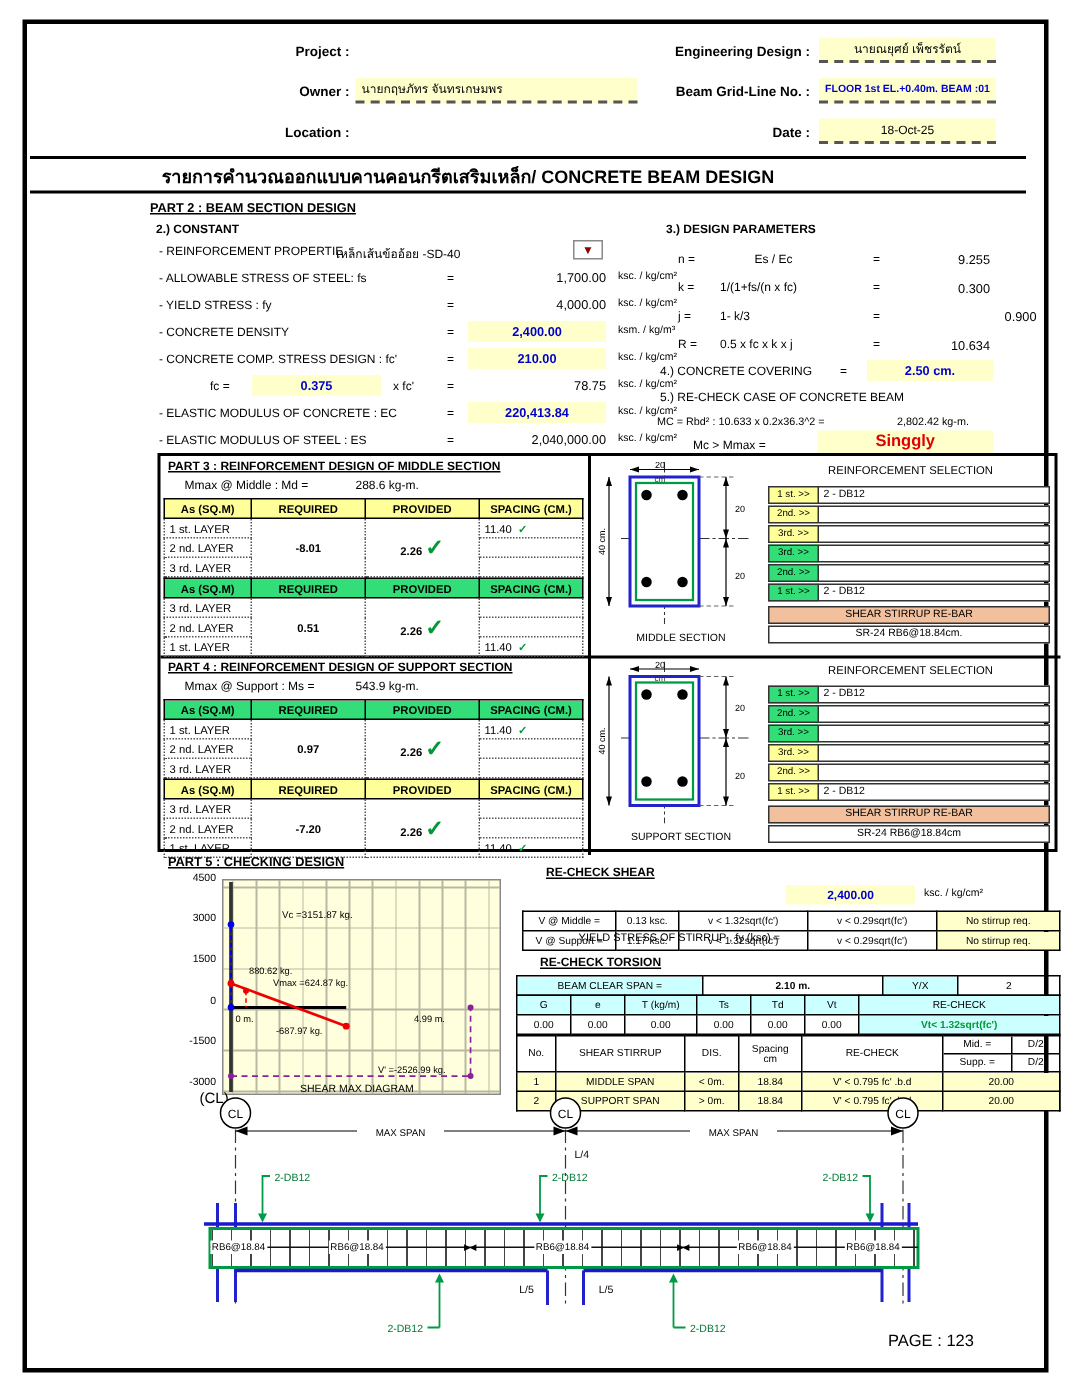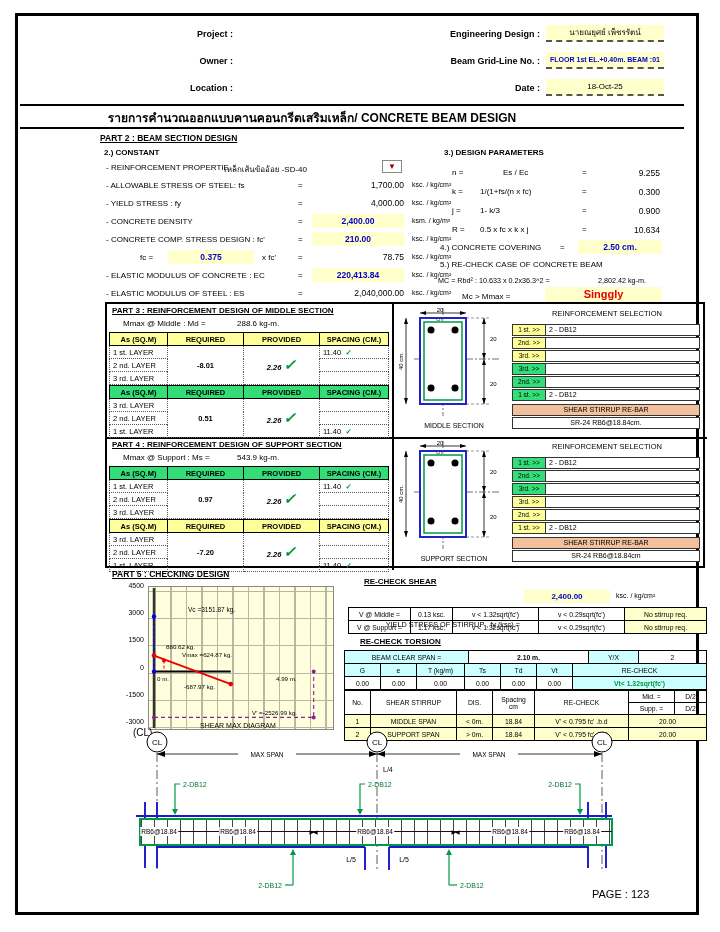--- a/index.html
+++ b/index.html
@@ -22,21 +22,21 @@
   .sechead { font-size:8.5px; font-weight:bold; text-decoration:underline; white-space:nowrap; }
   .chk { color:#009933; font-weight:bold; }
   
   table.rtab { border-collapse:collapse; table-layout:fixed; width:279px; }
   table.rtab td { border:1px dotted #555; font-size:7.5px; height:13px; padding:0 3px;
                   white-space:nowrap; overflow:hidden; }
   table.rtab tr.h td { border:1px solid #000; font-weight:bold; text-align:center; font-size:7.5px; }
   .hy td { background:#FFFF99; }
   .hg td { background:#33DD77; }
   td.reqc { text-align:center; font-size:13px; font-weight:bold; }
-  td.provc { text-align:center; font-size:11px; font-weight:bold;font-style:italic; }
+  td.provc { text-align:center; font-size:11px; font-weight:bold; }
   td.provc .chk { font-size:15px; }
   td.spc { font-size:7.5px; }
   
   .selrow { display:flex; height:12px; margin-bottom:1px; }
   .selrow .sl { width:34px; border:1px solid #333; font-size:6.5px; line-height:10px; text-align:center; }
   .selrow .sv { flex:1; border:1px solid #333; border-left:none; background:#fff; font-size:7px;
                 line-height:10px; padding-left:3px; }
   .sl.yellow { background:#FFFF99; }
   .sl.green  { background:#33DD77; }
   .stirhead { border:1px solid #333; background:#F2C09C; font-size:7px; line-height:10px;
@@ -66,20 +66,21 @@
 <body>
 
 <div id="page">
   <div class="frame"></div>
 
   <div class="a lbl9 rt" style="left:105px;top:29px;width:128px">Project :</div>
   <div class="a lbl9 rt" style="left:415px;top:29px;width:125px">Engineering Design :</div>
   <div class="a field ct" style="left:546px;top:25px;width:118px">นายณยุศย์ เพ็ชรรัตน์</div>
 
   <div class="a lbl9 rt" style="left:105px;top:56px;width:128px">Owner :</div>
+  <div class="a field" style="left:237px;top:52px;width:188px">นายกฤษภัทร จันทรเกษมพร</div>
   <div class="a lbl9 rt" style="left:415px;top:56px;width:125px">Beam Grid-Line No. :</div>
   <div class="a field ct bluetxt" style="left:546px;top:52px;width:118px;font-size:7px;font-weight:bold">FLOOR 1st EL.+0.40m. BEAM :01</div>
 
   <div class="a lbl9 rt" style="left:105px;top:83px;width:128px">Location :</div>
   <div class="a lbl9 rt" style="left:415px;top:83px;width:125px">Date :</div>
   <div class="a field ct" style="left:546px;top:79px;width:118px">18-Oct-25</div>
 
   <div class="a" style="left:20px;top:104px;width:664px;border-top:2px solid #000"></div>
   <div class="a ct" style="left:0;top:108px;width:624px;font-size:12px;font-weight:bold">รายการคำนวณออกแบบคานคอนกรีตเสริมเหล็ก/ CONCRETE BEAM DESIGN</div>
   <div class="a" style="left:20px;top:127px;width:664px;border-top:2px solid #000"></div>
@@ -136,21 +137,21 @@
   <div class="a valr" style="left:592px;top:168px;width:68px">9.255</div>
 
   <div class="a lbl" style="left:452px;top:187px">k =</div>
   <div class="a lbl" style="left:480px;top:187px">1/(1+fs/(n x fc)</div>
   <div class="a lbl" style="left:582px;top:187px">=</div>
   <div class="a valr" style="left:592px;top:187px;width:68px">0.300</div>
 
   <div class="a lbl" style="left:452px;top:206px">j =</div>
   <div class="a lbl" style="left:480px;top:206px">1- k/3</div>
   <div class="a lbl" style="left:582px;top:206px">=</div>
-  <div class="a valr" style="left:592px;top:206px;width:68px">0.900</div>
+  <div class="a valr" style="left:623px;top:206px;width:68px">0.900</div>
 
   <div class="a lbl" style="left:452px;top:225px">R =</div>
   <div class="a lbl" style="left:480px;top:225px">0.5 x fc x k x j</div>
   <div class="a lbl" style="left:582px;top:225px">=</div>
   <div class="a valr" style="left:592px;top:225px;width:68px">10.634</div>
 
   <div class="a lbl" style="left:440px;top:243px">4.) CONCRETE COVERING</div>
   <div class="a lbl" style="left:560px;top:243px">=</div>
   <div class="a ybox" style="left:578px;top:240px;width:84px">2.50 cm.</div>
 

